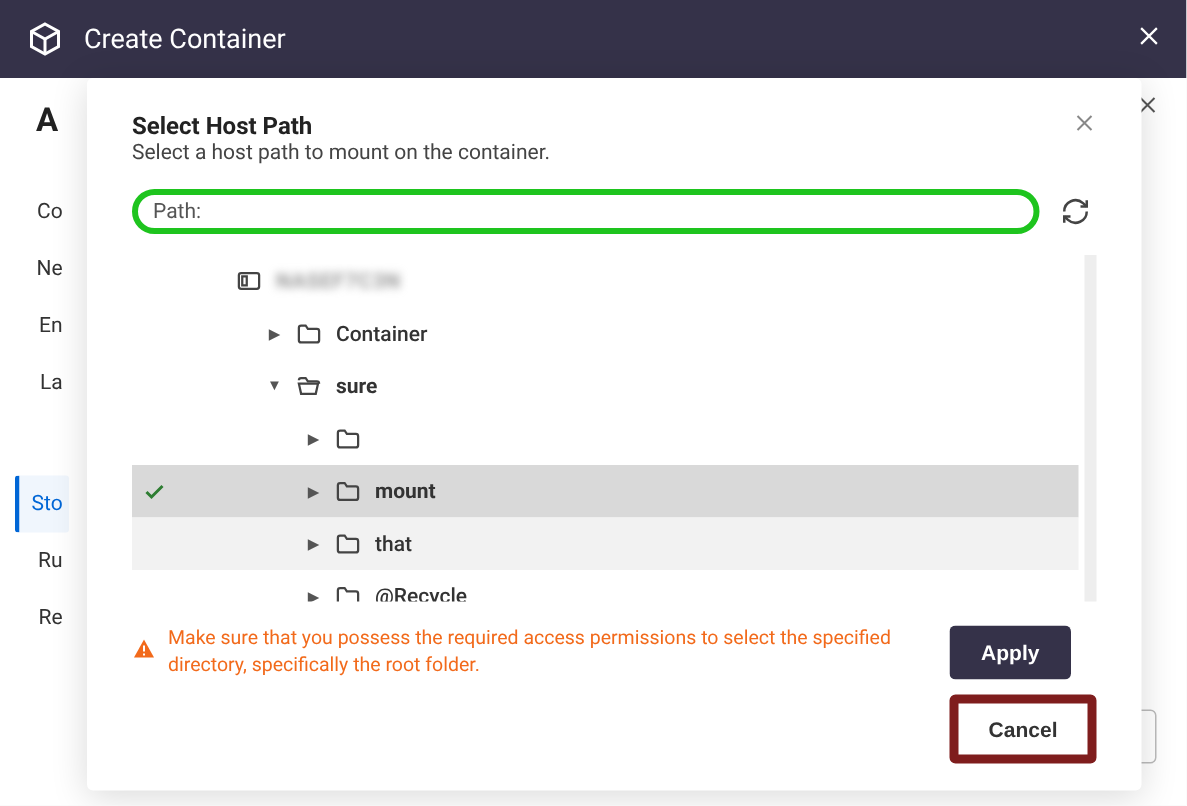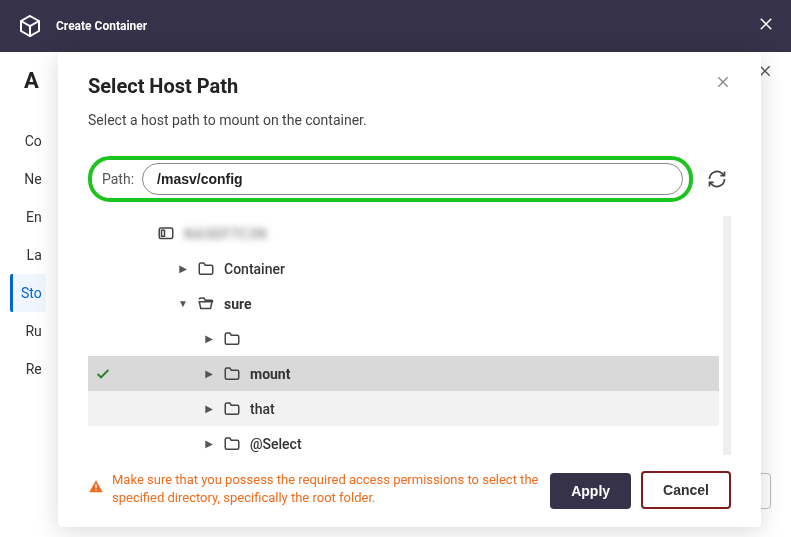--- a/index.html
+++ b/index.html
@@ -1,41 +1,41 @@
 <!DOCTYPE html>
 <html><head>
   <meta charset="utf-8">
   <style>
     * { box-sizing: border-box; margin: 0; padding: 0; }
     body { font-family: -apple-system, BlinkMacSystemFont, "Segoe UI", Roboto, sans-serif; background: #f5f5f5; width: 791px; height: 537px; overflow: hidden; position: relative; }
     
     
     .top-bar { background: #353249; height: 52px; display: flex; align-items: center; padding: 0 16px; color: #fff; }
     .top-bar-icon { width: 28px; height: 28px; margin-right: 12px; display: flex; align-items: center; justify-content: center; }
-    .top-bar-title { font-size: 12px; font-weight: 700; }
+    .top-bar-title { font-size: 18px; font-weight: 400; }
     .top-bar-close { margin-left: auto; cursor: pointer; color: #fff; font-size: 18px; }
     
     
     .bg-content { position: absolute; top: 52px; left: 0; right: 0; bottom: 0; background: #fff; padding: 16px 24px; }
     .bg-header { display: flex; align-items: center; }
     .bg-title { font-size: 22px; font-weight: 700; color: #222; }
     .bg-close-outer { position: absolute; top: 10px; right: 18px; font-size: 18px; color: #555; cursor: pointer; }
     .sidebar { position: absolute; left: 10px; top: 70px; }
     .sidebar-item { font-size: 14px; color: #333; padding: 11px 4px; text-align: right; }
-    .sidebar-item.active { color: #0066d6; border-left: 3px solid #0066d6; padding-left: 8px; background: #f0f6fd; border-radius: 2px; }
+    .sidebar-item.active { color: #0066d6; border-left: 3px solid #0066d6; padding-left: 8px; background: #f0f6fd; border-radius: 2px; margin-top: 43px; }
     
     
     .modal { position: absolute; top: 52px; left: 58px; right: 30px; bottom: 10px; background: #fff; border-radius: 4px; box-shadow: 0 4px 24px rgba(0,0,0,0.15); padding: 22px 30px 18px 30px; display: flex; flex-direction: column; }
     .modal-header { display: flex; align-items: flex-start; }
-    .modal-title { font-size: 20px; font-weight: 700; color: #222; }
+    .modal-title { font-size: 16px; font-weight: 700; color: #222; }
     .modal-close { margin-left: auto; color: #888; cursor: pointer; font-size: 16px; }
-    .modal-subtitle { font-size: 14px; color: #444; margin-top: 14px; }
-    
-    
-    .path-row { display: flex; align-items: center; margin-top: 28px; gap: 10px; }
+    .modal-subtitle { font-size: 14px; color: #444; }
+    
+    
+    .path-row { display: flex; align-items: center; margin-top: 16px; gap: 10px; }
     .path-highlight { display: flex; align-items: center; border: 4px solid #1ec41e; border-radius: 22px; padding: 3px 6px 3px 10px; flex: 1; }
     .path-label { font-size: 14px; color: #555; margin-right: 8px; }
     .path-input { flex: 1; border: 1px solid #888; border-radius: 18px; padding: 7px 14px; font-size: 14px; font-weight: 600; color: #222; outline: none; }
     .refresh-btn { width: 28px; height: 28px; display: flex; align-items: center; justify-content: center; cursor: pointer; color: #444; }
     
     
     .tree-container { flex: 1; margin-top: 14px; border-right: 8px solid #eee; padding-right: 4px; overflow: hidden; }
     .tree-row { display: flex; align-items: center; height: 35px; font-size: 14px; color: #333; cursor: pointer; }
     .tree-row.selected { background: #d9d9d9; }
     .tree-row.alt { background: #f2f2f2; }
@@ -47,24 +47,24 @@
     .folder-icon { width: 20px; display: inline-flex; justify-content: center; margin-right: 8px; color: #444; }
     .root-icon { width: 20px; display: inline-flex; justify-content: center; margin-right: 8px; color: #444; }
     .tree-label { font-weight: 500; }
     .tree-label.bold { font-weight: 700; }
     .blurred { filter: blur(3px); color: #999; letter-spacing: 0.5px; }
     
     
     .modal-footer { display: flex; align-items: flex-start; margin-top: 16px; gap: 10px; }
     .warning { display: flex; align-items: center; color: #f26a1b; font-size: 13px; flex: 1; line-height: 1.4; }
     .warning-icon { margin-right: 8px; margin-top: 1px; flex-shrink: 0; }
-    .footer-buttons { display: flex; gap: 10px; align-items: flex-end; }
+    .footer-buttons { display: flex; gap: 10px; align-items: flex-start; flex-direction: column; }
     .btn { border-radius: 4px; padding: 9px 20px; font-size: 14px; font-weight: 600; cursor: pointer; border: 1px solid transparent; }
     .btn-primary { background: #353249; color: #fff; }
-    .btn-secondary { background: #fff; border: 2px solid #7f1d1d; color: #333; }
+    .btn-secondary { background: #fff; border: 6px solid #7f1d1d; color: #333; }
     
     
     .bg-btn-hint { position: absolute; right: 20px; bottom: 28px; width: 20px; height: 36px; border: 1px solid #bbb; border-radius: 4px; background: #fff; }
   </style>
 </head>
 <body>
 
 <div class="top-bar">
   <span class="top-bar-icon">
     <svg viewBox="0 0 24 24" width="24" height="24" fill="none" stroke="#fff" stroke-width="2">
@@ -109,21 +109,20 @@
       <svg viewBox="0 0 24 24" width="16" height="16" stroke="#888" stroke-width="2">
           <path d="M5 5 L19 19 M19 5 L5 19"></path>
         </svg>
     </span>
   </div>
   <div class="modal-subtitle">Select a host path to mount on the container.</div>
 
   <div class="path-row">
     <div class="path-highlight">
       <span class="path-label">Path:</span>
-      <input class="path-input" value="/masv/config" style="">
     </div>
     <span class="refresh-btn">
       <svg viewBox="0 0 24 24" width="20" height="20" fill="none" stroke="#444" stroke-width="2">
         <path d="M3 12a9 9 0 0 1 15-6.7L21 8"></path>
         <path d="M21 3v5h-5"></path>
         <path d="M21 12a9 9 0 0 1-15 6.7L3 16"></path>
         <path d="M3 21v-5h5"></path>
       </svg>
     </span>
   </div>
@@ -209,21 +208,21 @@
         </div>
         <div class="tree-row">
           <span class="check-col"></span>
           <span class="indent-2" style="display: flex; align-items: center;">
             <span class="caret">▶</span>
             <span class="folder-icon">
               <svg viewBox="0 0 24 24" width="18" height="18" fill="none" stroke="#444" stroke-width="2">
                 <path d="M3 6a2 2 0 0 1 2-2h4l2 3h8a2 2 0 0 1 2 2v8a2 2 0 0 1-2 2H5a2 2 0 0 1-2-2Z"></path>
               </svg>
             </span>
-            <span class="tree-label">@Select</span>
+            <span class="tree-label">@Recycle</span>
           </span>
         </div>
         <div class="tree-row">
           <span class="check-col"></span>
         </div>
       </div>
   </div>
 
   <div class="modal-footer">
     <div class="warning">

